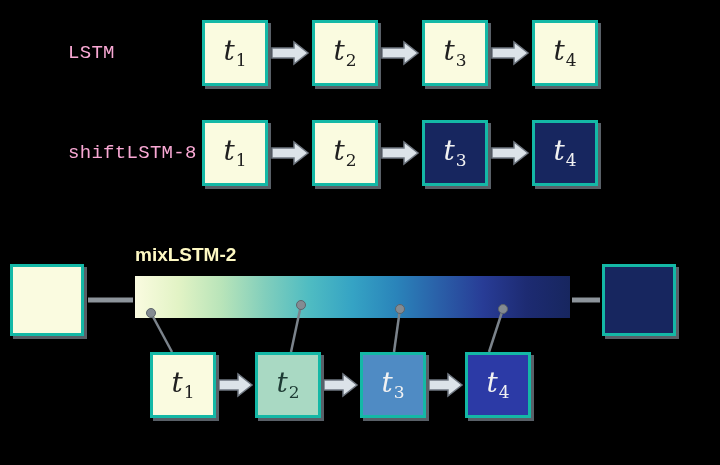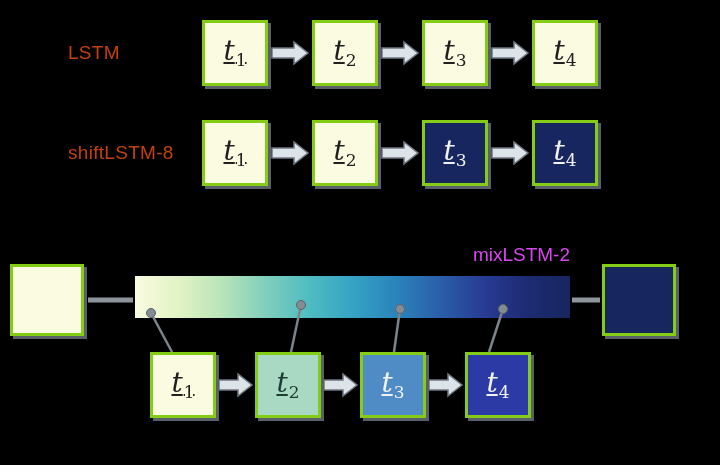--- a/index.html
+++ b/index.html
@@ -8,40 +8,41 @@
     width: 720px;
     height: 465px;
     background: #000;
     overflow: hidden;
     font-family: "Liberation Sans", sans-serif;
   }
   .row-label {
     position: absolute;
     font-size: 19px;
     letter-spacing: 0.3px;
-    color: #c2410c;
+    color: #f9a8d4;
     white-space: nowrap;
+    font-family: Liberation Mono, monospace;
   }
   .mix-title {
     position: absolute;
     left: 135px; top: 244px; width: 435px;
-    text-align: right;
+    text-align: left;
     font-size: 19px;
-    color: #d946ef;
+    color: #fef9c3;
+    font-weight: bold;
   }
   .box {
     position: absolute;
     width: 60px; height: 60px;
-    border: 3px solid #84cc16;
+    border: 3px solid #14b8a6;
     box-shadow: 3px 3px 0 #596068;
     display: flex;
     align-items: center;
     justify-content: center;
     box-sizing: content-box;
-    text-decoration: underline;
   }
   .box.side { width: 68px; height: 66px; }
   .math {
     font-family: "DejaVu Serif", serif;
     font-size: 28px;
     line-height: 1;
     user-select: none;
   }
   .math i { font-style: italic; }
   .math sub { font-size: 17px; font-style: normal; margin-left: 1px; }

